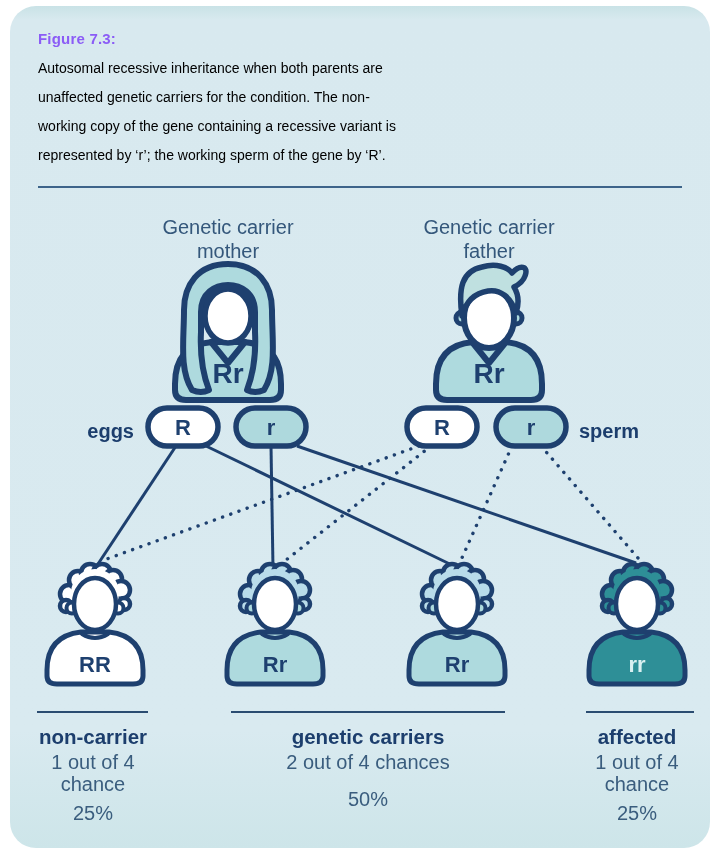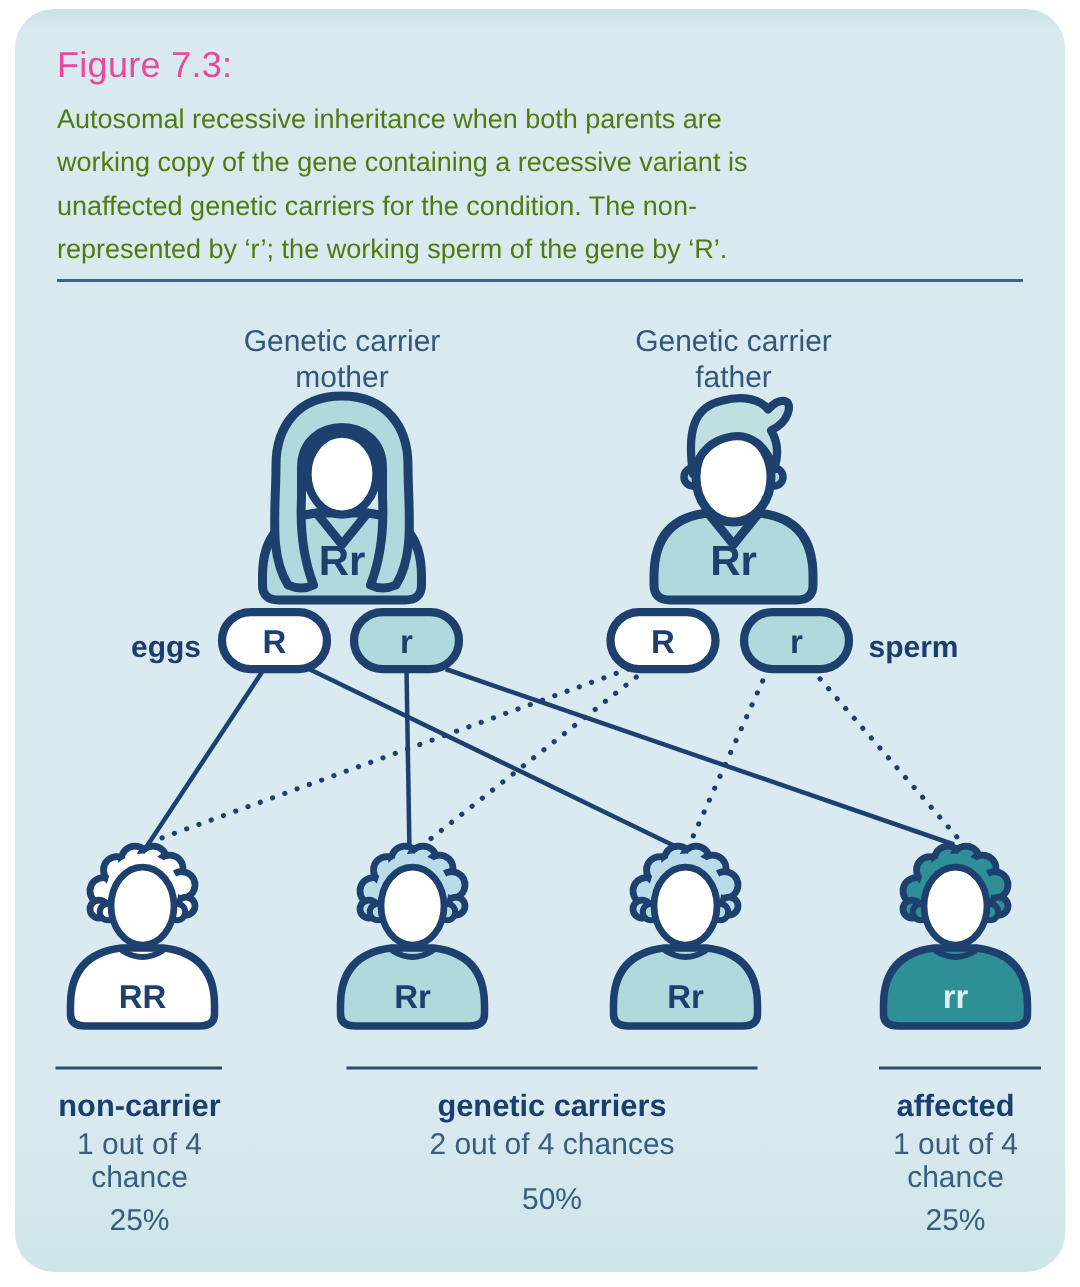--- a/index.html
+++ b/index.html
@@ -3,34 +3,34 @@
 <meta charset="utf-8">
 <style>
   html,body{margin:0;padding:0;background:#ffffff;width:720px;height:858px;overflow:hidden;}
   body{font-family:"Liberation Sans", sans-serif;position:relative;}
   .card{
     position:absolute; left:10px; top:6px; width:700px; height:842px;
     border-radius:26px;
     background:linear-gradient(180deg,#c9e2e6 0px,#d8e9ef 14px,#d9eaf0 86%,#cde5e9 100%);
   }
   .header{position:absolute;left:38px;top:30px;width:650px;color:#33567a;}
-  .header .title{font-size:24px;font-weight:normal;color:#ec4899;margin-bottom:7px;letter-spacing:.2px;}
-  .header .line{font-size:18px;line-height:29px;white-space:nowrap;color:#4d7c0f;}
+  .header .title{font-size:15px;font-weight:bold;color:#8b5cf6;margin-bottom:7px;letter-spacing:.2px;}
+  .header .line{font-size:14px;line-height:29px;white-space:nowrap;color:#000000;}
   svg{position:absolute;left:0;top:0;font-family:"Liberation Sans", sans-serif;}
 </style>
 </head>
 <body>
 
 <div class="card"></div>
 
 <div class="header">
   <div class="title">Figure 7.3:</div>
   <div class="line">Autosomal recessive inheritance when both parents are</div>
+  <div class="line">unaffected genetic carriers for the condition. The non-</div>
   <div class="line">working copy of the gene containing a recessive variant is</div>
-  <div class="line">unaffected genetic carriers for the condition. The non-</div>
   <div class="line">represented by ‘r’; the working sperm of the gene by ‘R’.</div>
 </div>
 
 <svg width="720" height="858" viewBox="0 0 720 858">
 
   <line x1="38" y1="187" x2="682" y2="187" stroke="#3d648a" stroke-width="2"></line>
 
   <g stroke="#1e406f" fill="none">
     <line x1="176" y1="446" x2="98" y2="564" stroke-width="3"></line>
     <line x1="206" y1="446" x2="458" y2="568" stroke-width="3"></line>

